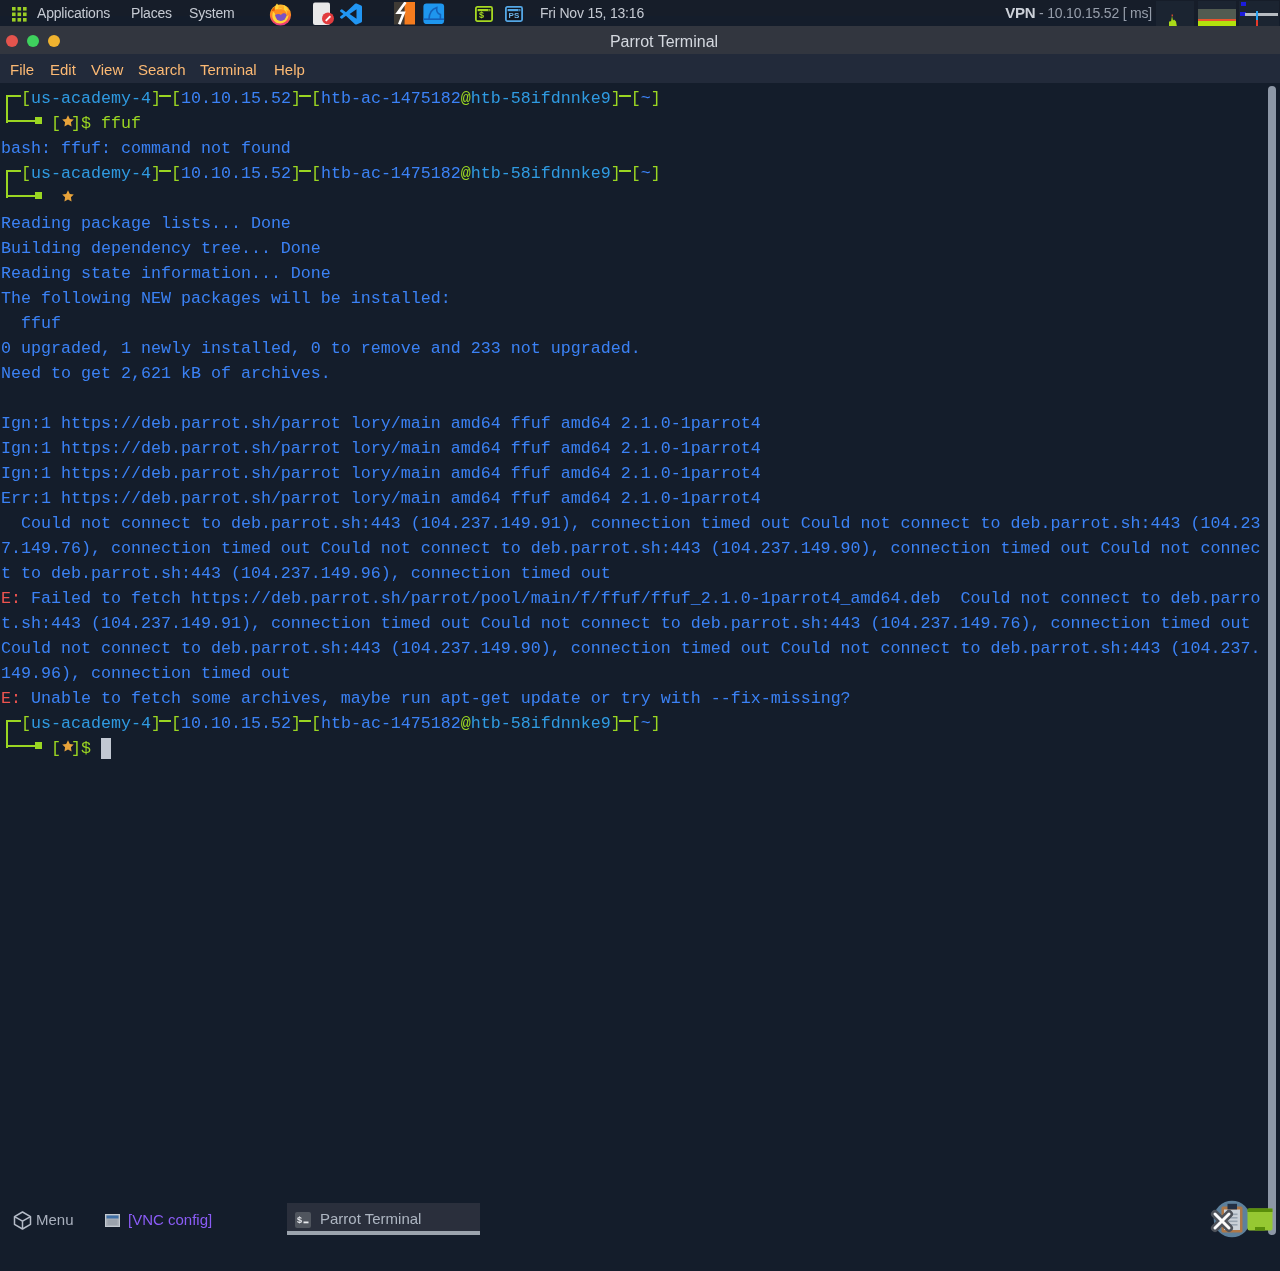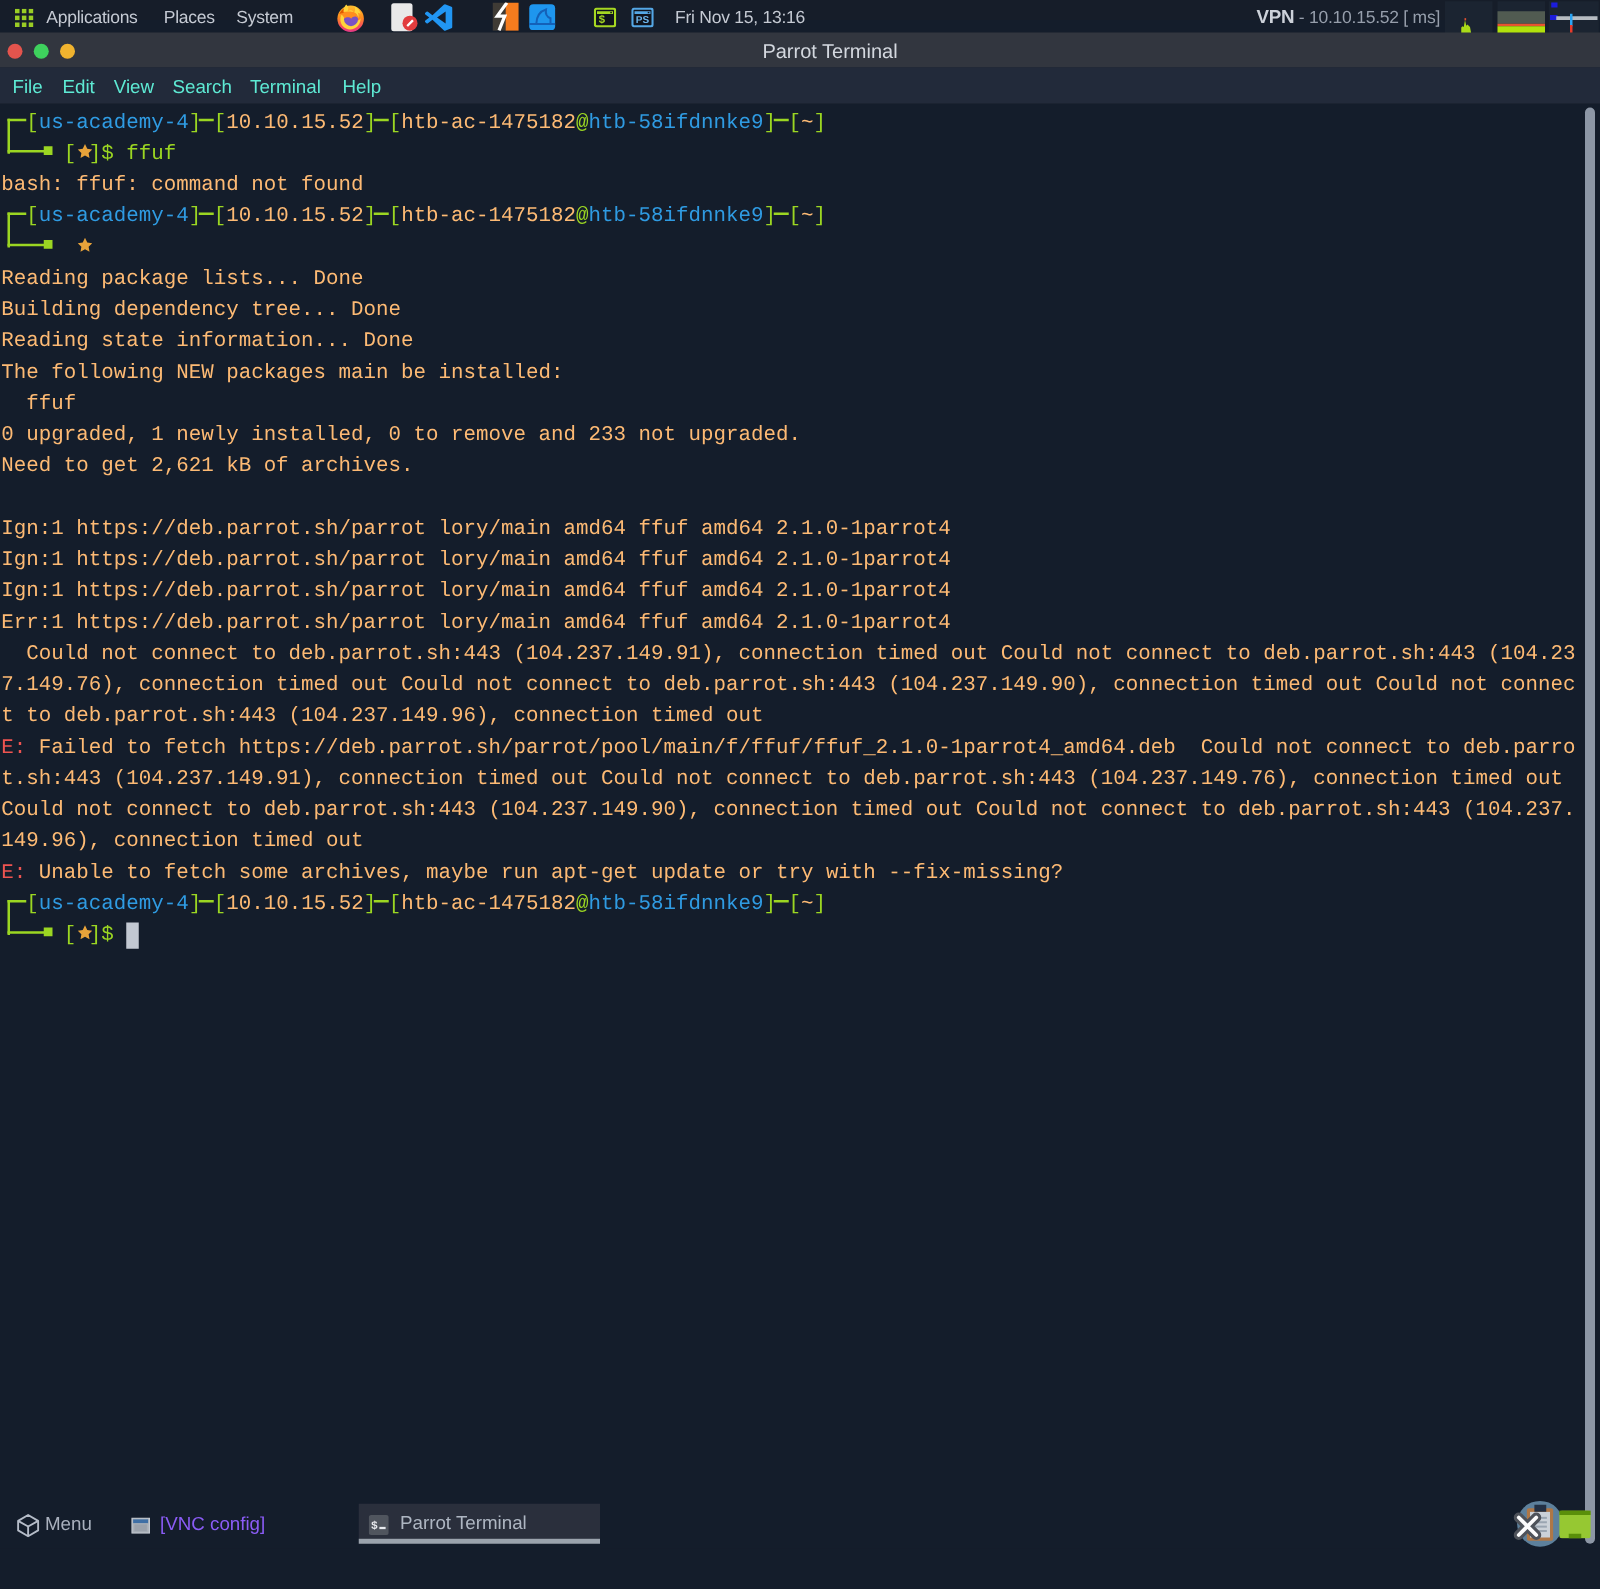--- a/index.html
+++ b/index.html
@@ -2,25 +2,25 @@
 <html><head><meta charset="utf-8"><style>
 *{margin:0;padding:0;box-sizing:border-box}
 html,body{width:1280px;height:1271px;overflow:hidden;background:#141d2b;font-family:"Liberation Sans",sans-serif}
 .abs{position:absolute}
 #topbar{position:absolute;left:0;top:0;width:1280px;height:16px;background:#161d29}
 #titlebar{position:absolute;left:0;top:26px;width:1280px;height:28px;background:#32363f}
 #menubar{position:absolute;left:0;top:54px;width:1280px;height:29px;background:#222a3a}
 #term{position:absolute;left:0;top:83px;width:1280px;height:1156px;background:#141d2b}
 #taskbar{position:absolute;left:0;top:1204px;width:1060px;height:32px;background:#141d2b}
 .row{position:absolute;left:1px;height:25px;line-height:25px;white-space:pre;font-family:"Liberation Mono",monospace;font-size:16.6667px}
-.g{color:#9bd622}.b{color:#2f9be2}.w{color:#fdba74}.r{color:#ee5450}
+.g{color:#9bd622}.b{color:#2f9be2}.w{color:#3b82f6}.r{color:#ee5450}
 .gl{position:absolute;background:#9bd622}
 .ov{position:absolute}
 .ui{position:absolute;font-size:14px;letter-spacing:-0.2px;color:#c5cad3;line-height:26px;height:26px;white-space:nowrap}
-.mi{position:absolute;font-size:15px;color:#5eead4;line-height:32px;height:32px}
+.mi{position:absolute;font-size:15px;color:#fdba74;line-height:32px;height:32px}
 .circ{position:absolute;top:9px;width:12px;height:12px;border-radius:50%}
 </style></head>
 <body>
 <div id="topbar">
   <svg class="ov" style="left:12px;top:7px" width="15" height="15" viewBox="0 0 15 15">
     <g fill="#9acd25">
         <rect x="0" y="0" width="3.6" height="3.6"></rect>
         <rect x="5.5" y="0" width="3.6" height="3.6"></rect>
         <rect x="11" y="0" width="3.6" height="3.6"></rect>
         <rect x="0" y="5.5" width="3.6" height="3.6"></rect>
@@ -125,21 +125,21 @@
   <div class="mi" style="left:274px">Help</div>
 </div>
 <div id="term">
 <div class="row" style="top:3px"><span class="w">  </span><span class="g">[</span><span class="b">us-academy-4</span><span class="g">]</span><span class="w"> </span><span class="g">[</span><span class="w">10.10.15.52</span><span class="g">]</span><span class="w"> </span><span class="g">[</span><span class="w">htb-ac-1475182</span><span class="g">@</span><span class="b">htb-58ifdnnke9</span><span class="g">]</span><span class="w"> </span><span class="g">[</span><span class="w">~</span><span class="g">]</span></div>
 <div class="row" style="top:28px"><span class="w">     </span><span class="g">[</span><span class="w"> </span><span class="g">]$ </span><span class="g">ffuf</span></div>
 <div class="row" style="top:53px"><span class="w">bash: ffuf: command not found</span></div>
 <div class="row" style="top:78px"><span class="w">  </span><span class="g">[</span><span class="b">us-academy-4</span><span class="g">]</span><span class="w"> </span><span class="g">[</span><span class="w">10.10.15.52</span><span class="g">]</span><span class="w"> </span><span class="g">[</span><span class="w">htb-ac-1475182</span><span class="g">@</span><span class="b">htb-58ifdnnke9</span><span class="g">]</span><span class="w"> </span><span class="g">[</span><span class="w">~</span><span class="g">]</span></div>
 <div class="row" style="top:128px"><span class="w">Reading package lists... Done</span></div>
 <div class="row" style="top:178px"><span class="w">Reading state information... Done</span></div>
 <div class="row" style="top:153px"><span class="w">Building dependency tree... Done</span></div>
-<div class="row" style="top:203px"><span class="w">The following NEW packages main be installed:</span></div>
+<div class="row" style="top:203px"><span class="w">The following NEW packages will be installed:</span></div>
 <div class="row" style="top:228px"><span class="w">  ffuf</span></div>
 <div class="row" style="top:253px"><span class="w">0 upgraded, 1 newly installed, 0 to remove and 233 not upgraded.</span></div>
 <div class="row" style="top:278px"><span class="w">Need to get 2,621 kB of archives.</span></div>
 <div class="row" style="top:328px"><span class="w">Ign:1 https://deb.parrot.sh/parrot lory/main amd64 ffuf amd64 2.1.0-1parrot4</span></div>
 <div class="row" style="top:353px"><span class="w">Ign:1 https://deb.parrot.sh/parrot lory/main amd64 ffuf amd64 2.1.0-1parrot4</span></div>
 <div class="row" style="top:378px"><span class="w">Ign:1 https://deb.parrot.sh/parrot lory/main amd64 ffuf amd64 2.1.0-1parrot4</span></div>
 <div class="row" style="top:403px"><span class="w">Err:1 https://deb.parrot.sh/parrot lory/main amd64 ffuf amd64 2.1.0-1parrot4</span></div>
 <div class="row" style="top:428px"><span class="w">  Could not connect to deb.parrot.sh:443 (104.237.149.91), connection timed out Could not connect to deb.parrot.sh:443 (104.23</span></div>
 <div class="row" style="top:453px"><span class="w">7.149.76), connection timed out Could not connect to deb.parrot.sh:443 (104.237.149.90), connection timed out Could not connec</span></div>
 <div class="row" style="top:478px"><span class="w">t to deb.parrot.sh:443 (104.237.149.96), connection timed out</span></div>

